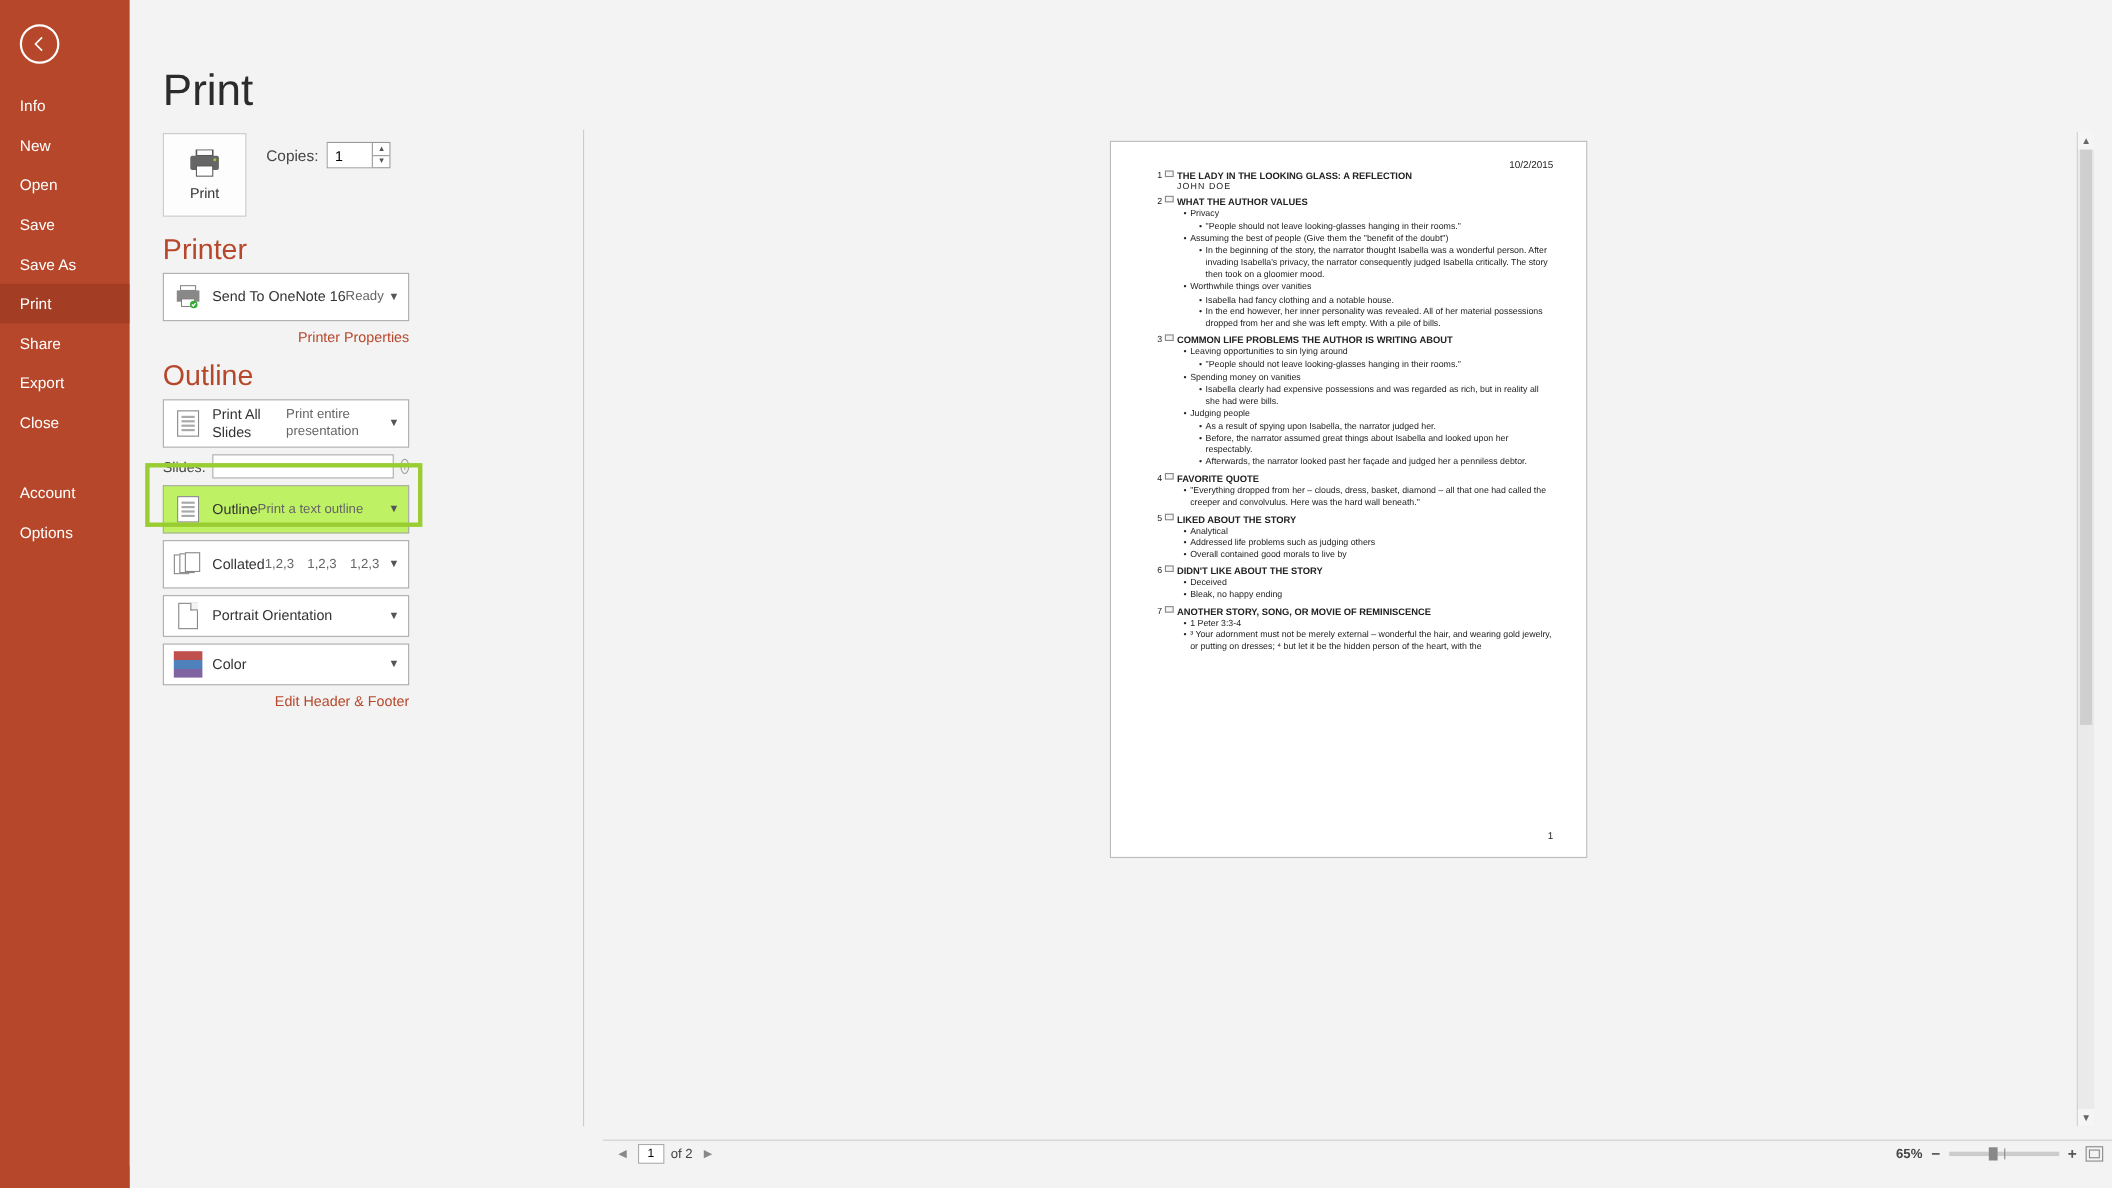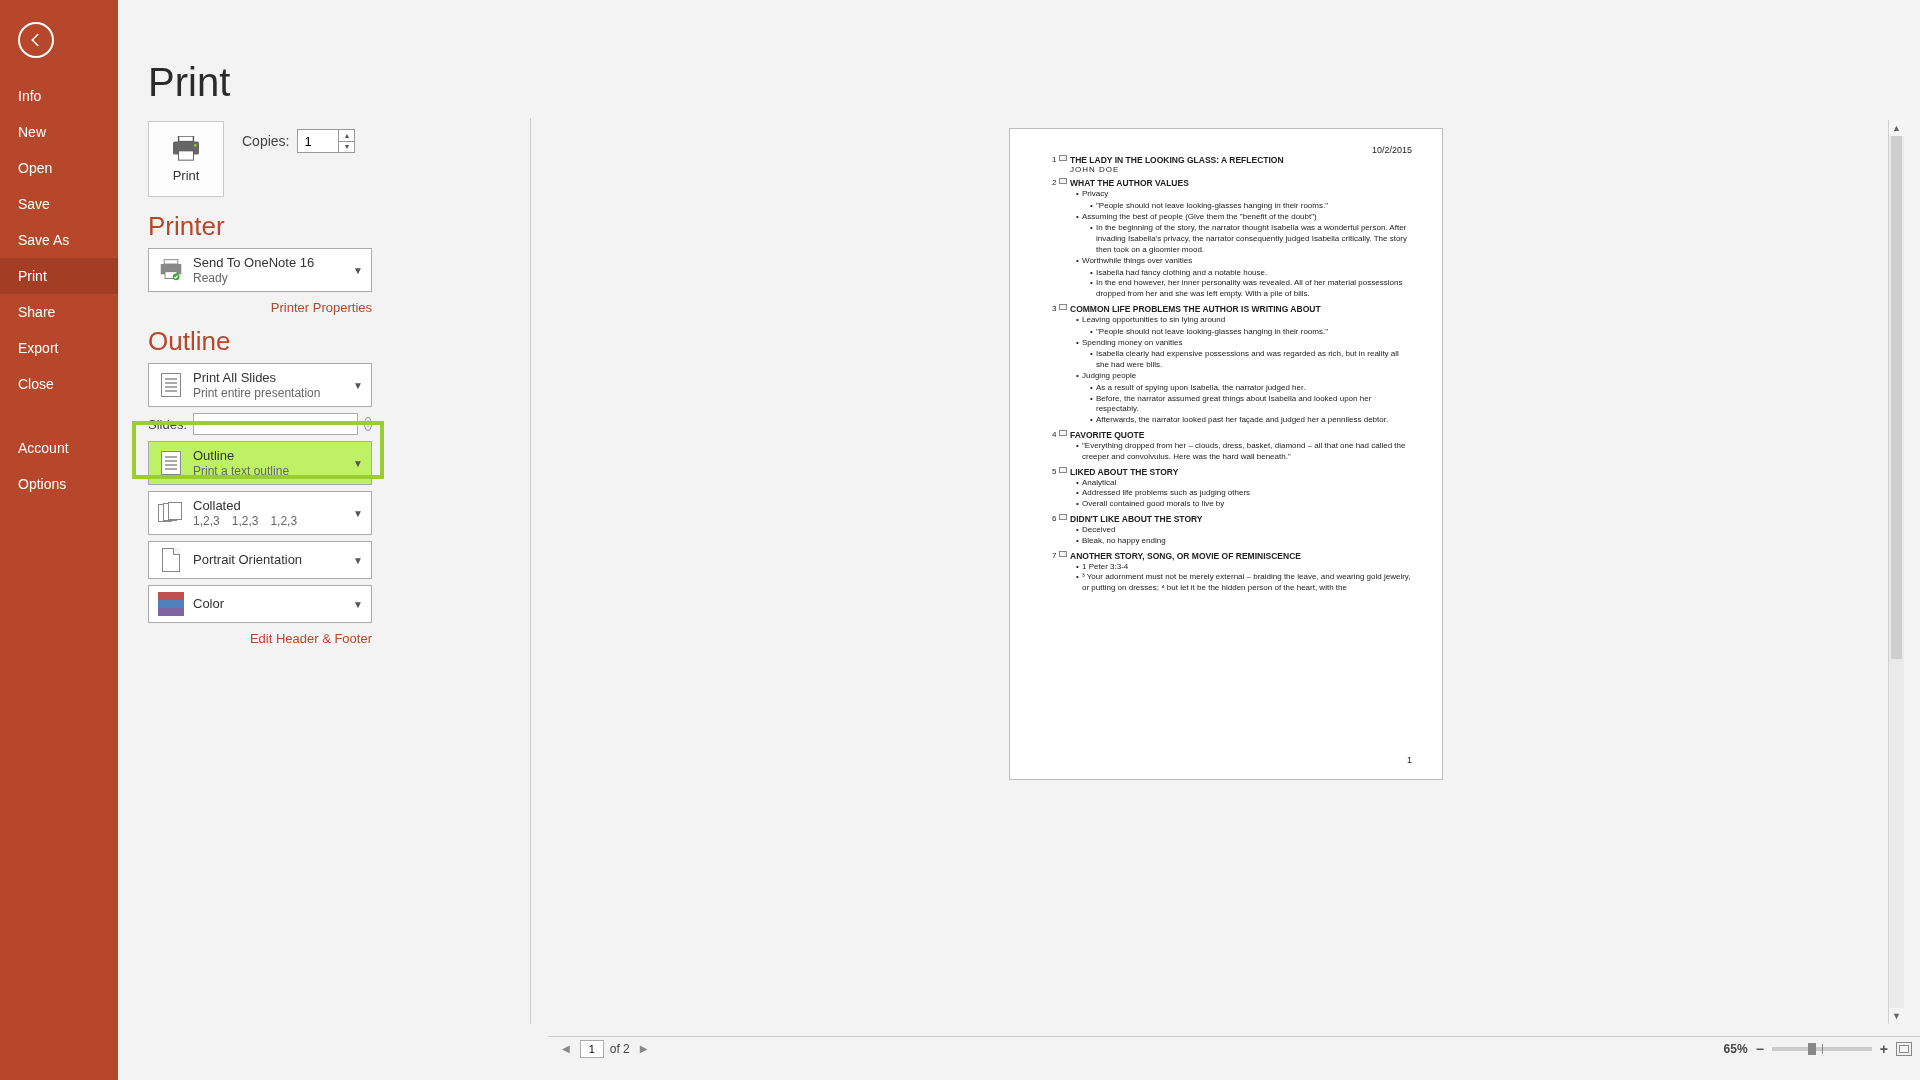--- a/index.html
+++ b/index.html
@@ -44,21 +44,21 @@
 .spinner .sp:first-child { border-bottom: 1px solid #999; }
 
 
 .section-hdr { font-size: 26px; font-weight: 400; color: #b7472a; margin: 8px 0 6px; position: relative; }
 .info-icon { position: absolute; right: 0; top: 4px; width: 14px; height: 14px; border: 1px solid #999; border-radius: 50%; font-size: 9px; color: #999; display: flex; align-items: center; justify-content: center; }
 
 
 .dd { width: 224px; height: 38px; border: 1px solid #aaa; background: #fff; display: flex; align-items: center; padding: 0 8px; margin-bottom: 6px; position: relative; }
 .dd.tall { height: 44px; }
 .dd .dd-icon { width: 28px; height: 28px; display: flex; align-items: center; justify-content: center; margin-right: 8px; flex-shrink: 0; }
-.dd .dd-text { flex: 1; display: flex; flex-direction: column; justify-content: flex-start; }
+.dd .dd-text { flex: 1; display: flex; flex-direction: row; justify-content: flex-start; }
 .dd .dd-title { font-size: 13px; color: #333; line-height: 1.2; }
 .dd .dd-sub { font-size: 12px; color: #666; line-height: 1.2; }
 .dd .chev { position: absolute; right: 8px; top: 50%; transform: translateY(-50%); font-size: 10px; color: #555; }
 
 .link-row { width: 224px; text-align: right; margin-bottom: 10px; }
 .link-row a { font-size: 13px; color: #b7472a; text-decoration: none; }
 
 .slides-row { display: flex; align-items: center; gap: 6px; width: 224px; margin-bottom: 6px; position: relative; }
 .slides-row .lbl { font-size: 13px; color: #444; }
 .slides-row input { flex: 1; height: 22px; border: 1px solid #aaa; padding: 0 4px; font-size: 12px; }
@@ -362,21 +362,21 @@
               <li>Deceived</li>
               <li>Bleak, no happy ending</li>
             </ul>
           </div>
           <div class="outline-slide">
             <span class="num">7</span>
             <span class="box"></span>
             <div class="slide-title">ANOTHER STORY, SONG, OR MOVIE OF REMINISCENCE</div>
             <ul>
               <li>1 Peter 3:3-4</li>
-              <li>³ Your adornment must not be merely external – braiding the leave, and wearing gold jewelry, or putting on dresses; ⁴ but let it be the hidden person of the heart, with the</li>
+              <li>³ Your adornment must not be merely external – wonderful the hair, and wearing gold jewelry, or putting on dresses; ⁴ but let it be the hidden person of the heart, with the</li>
             </ul>
           </div>
         </div>
     </div>
     <div class="preview-scroll">
       <div class="arrow">▲</div>
       <div class="track">
           <div class="thumb"></div>
         </div>
       <div class="arrow bottom">▼</div>

